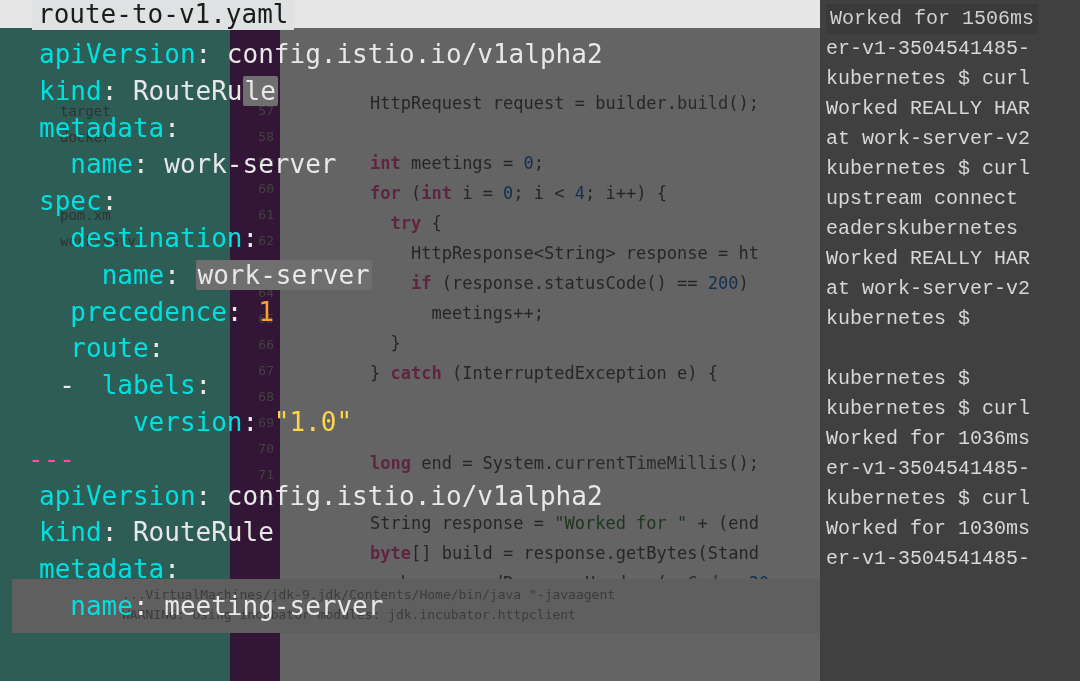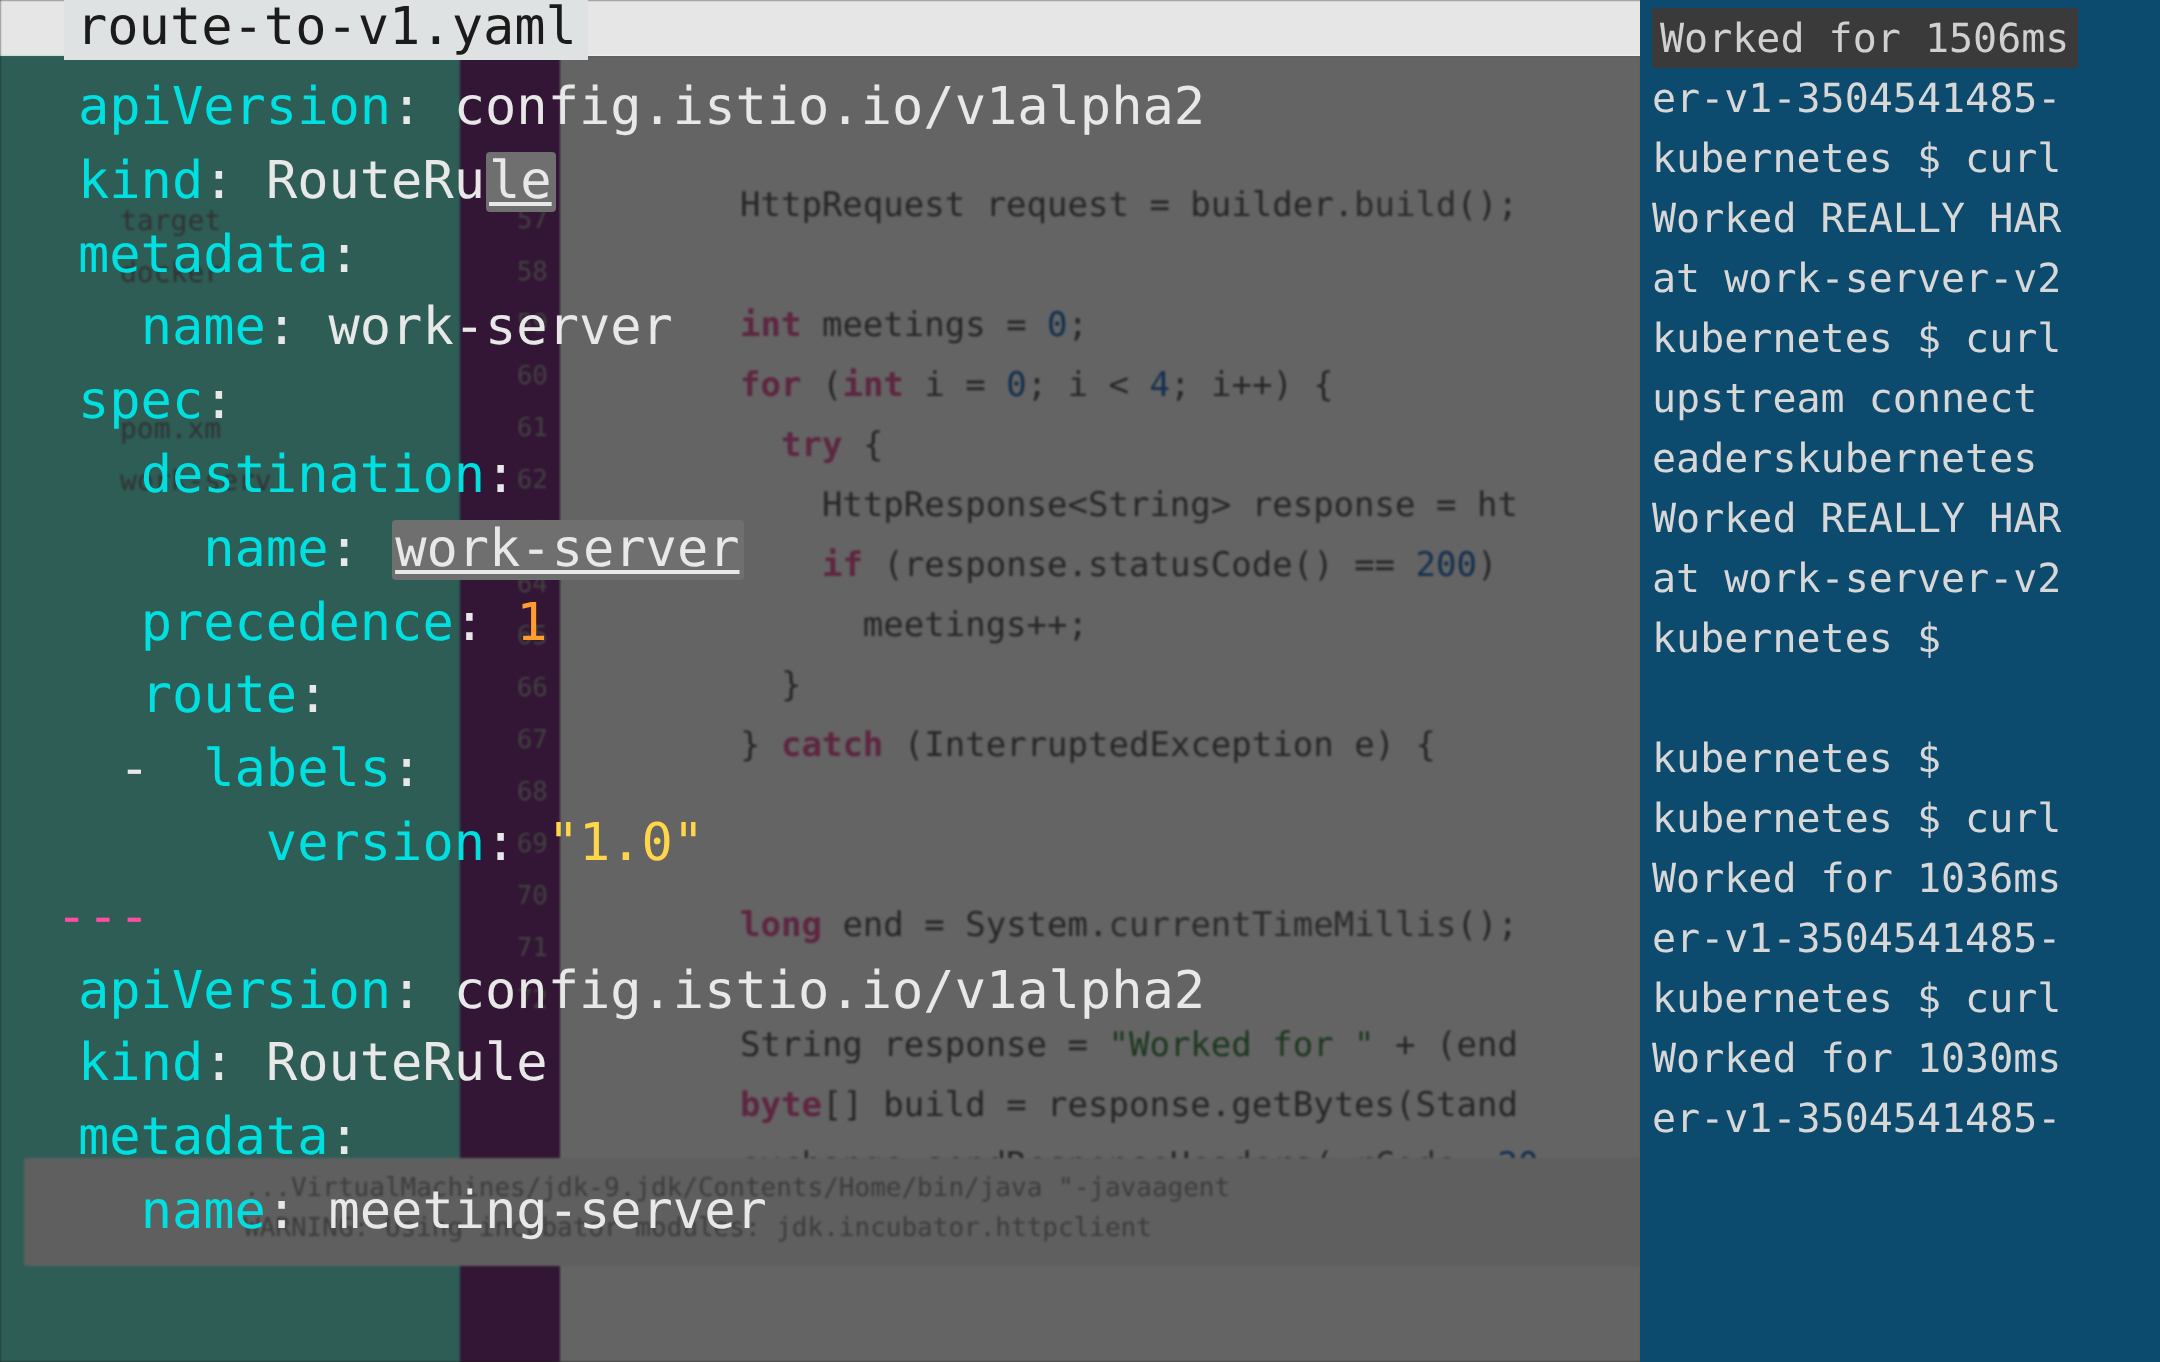--- a/index.html
+++ b/index.html
@@ -68,27 +68,28 @@
     font-size: 13px;
     line-height: 20px;
     padding: 6px 0 0 110px;
     white-space: pre;
   }
 
   
   .terminal {
     position: absolute;
     top: 0; right: 0; bottom: 0; width: 260px;
-    background: #0c4a6e;
+    background: #404040;
     color: #d7d7d7;
     font-size: 20px;
     line-height: 30px;
     padding: 4px 0 0 6px;
     white-space: pre;
     overflow: hidden;
+    font-family: Liberation Mono, monospace;
   }
   .terminal .status {
     color: #d0d0d0;
     background: #3a3a3a;
     display: inline-block;
     padding: 0 4px;
   }
 
   
   .overlay-dark {
@@ -129,21 +130,20 @@
   .y-num   { color: #ff9d2f; }
   .y-str   { color: #ffd54a; }
   .y-sep   { color: #e8e8e8; }
   .y-dash  { color: #e8e8e8; }
   .y-doc   { color: #ff4da6; }
   .y-hl {
     background: #6f6f6f;
     color: #e8e8e8;
     padding: 0 2px;
     border-radius: 2px;
-    text-decoration: underline;
   }
 </style>
 </head>
 <body>
 
 <div class="bg-ide">
   <div class="bg-top"></div>
   <div class="bg-left">target
 docker
 

